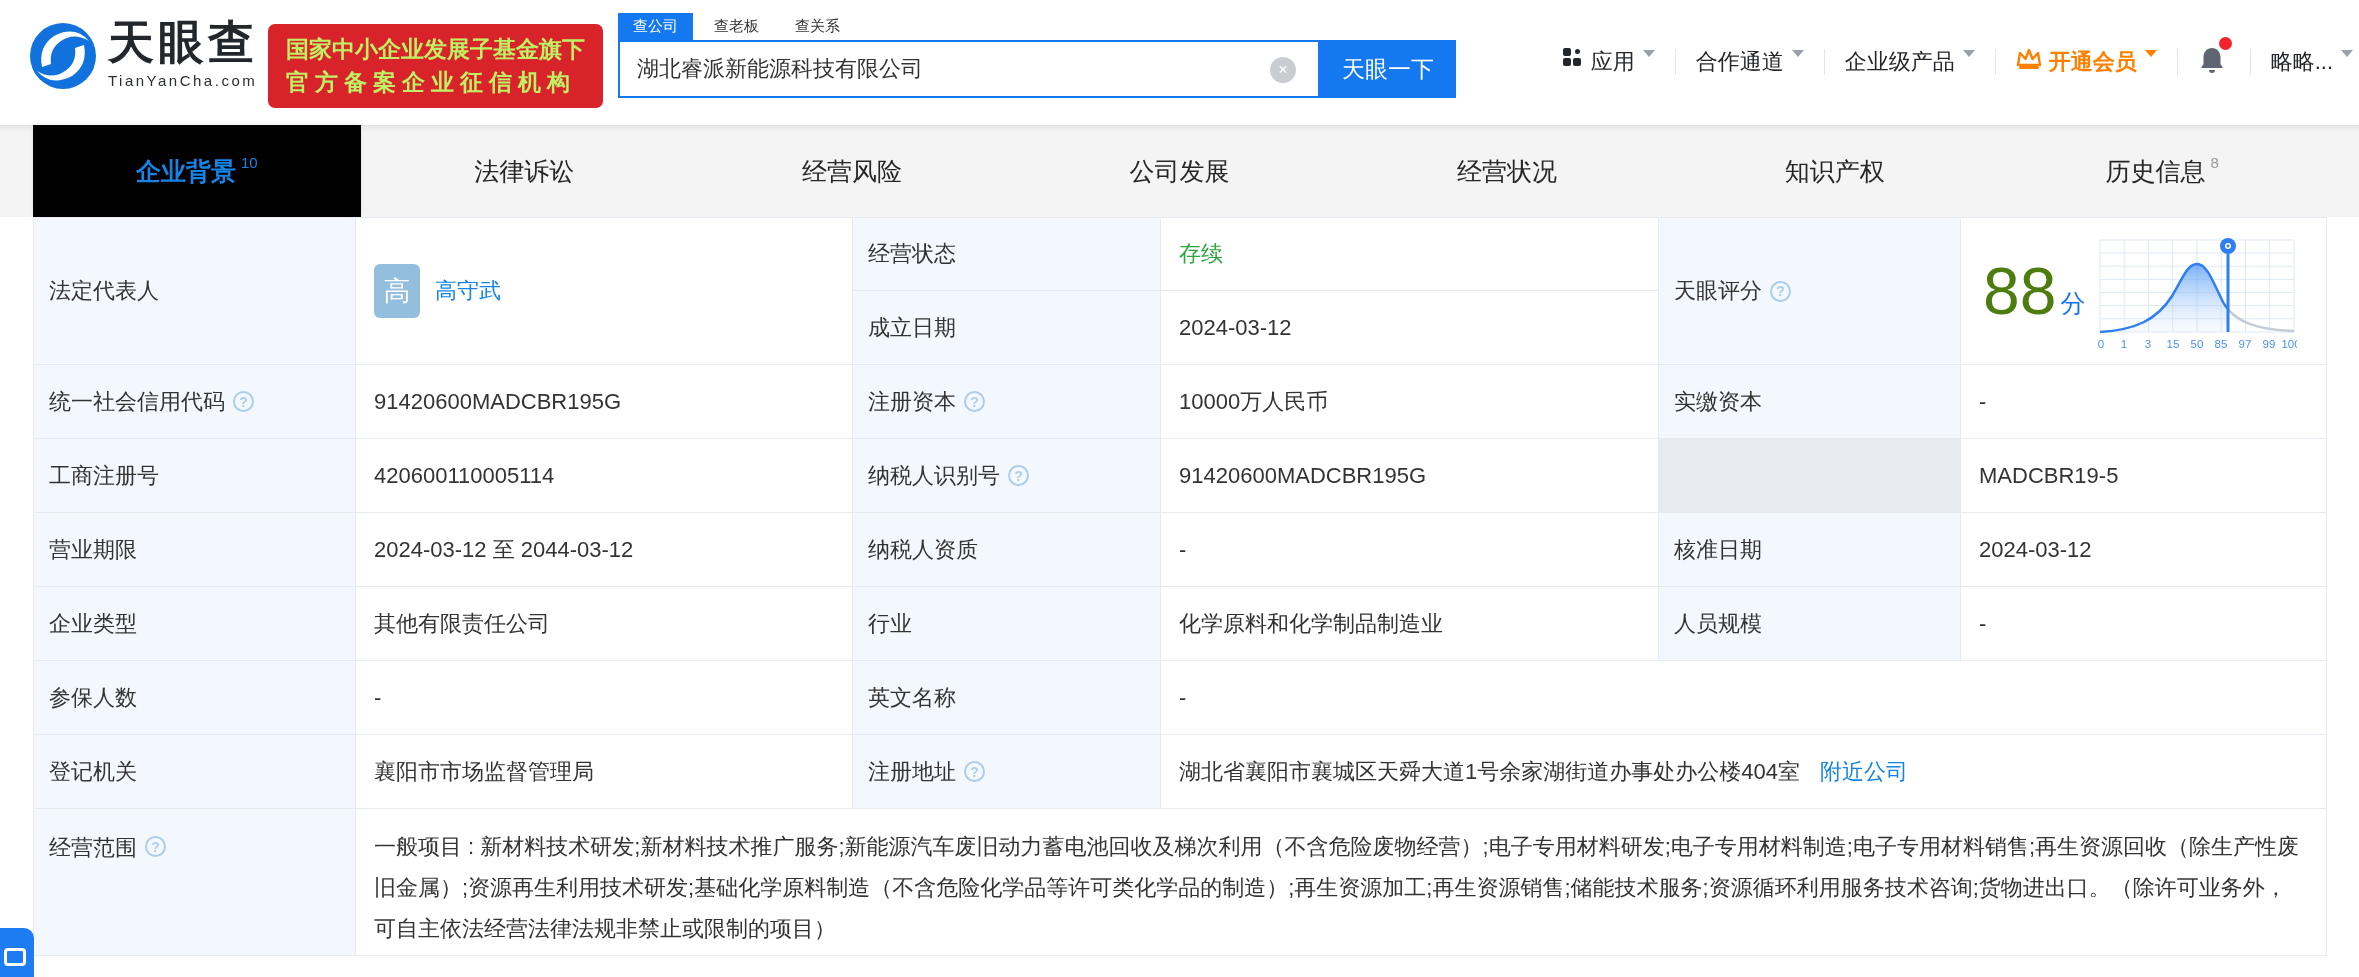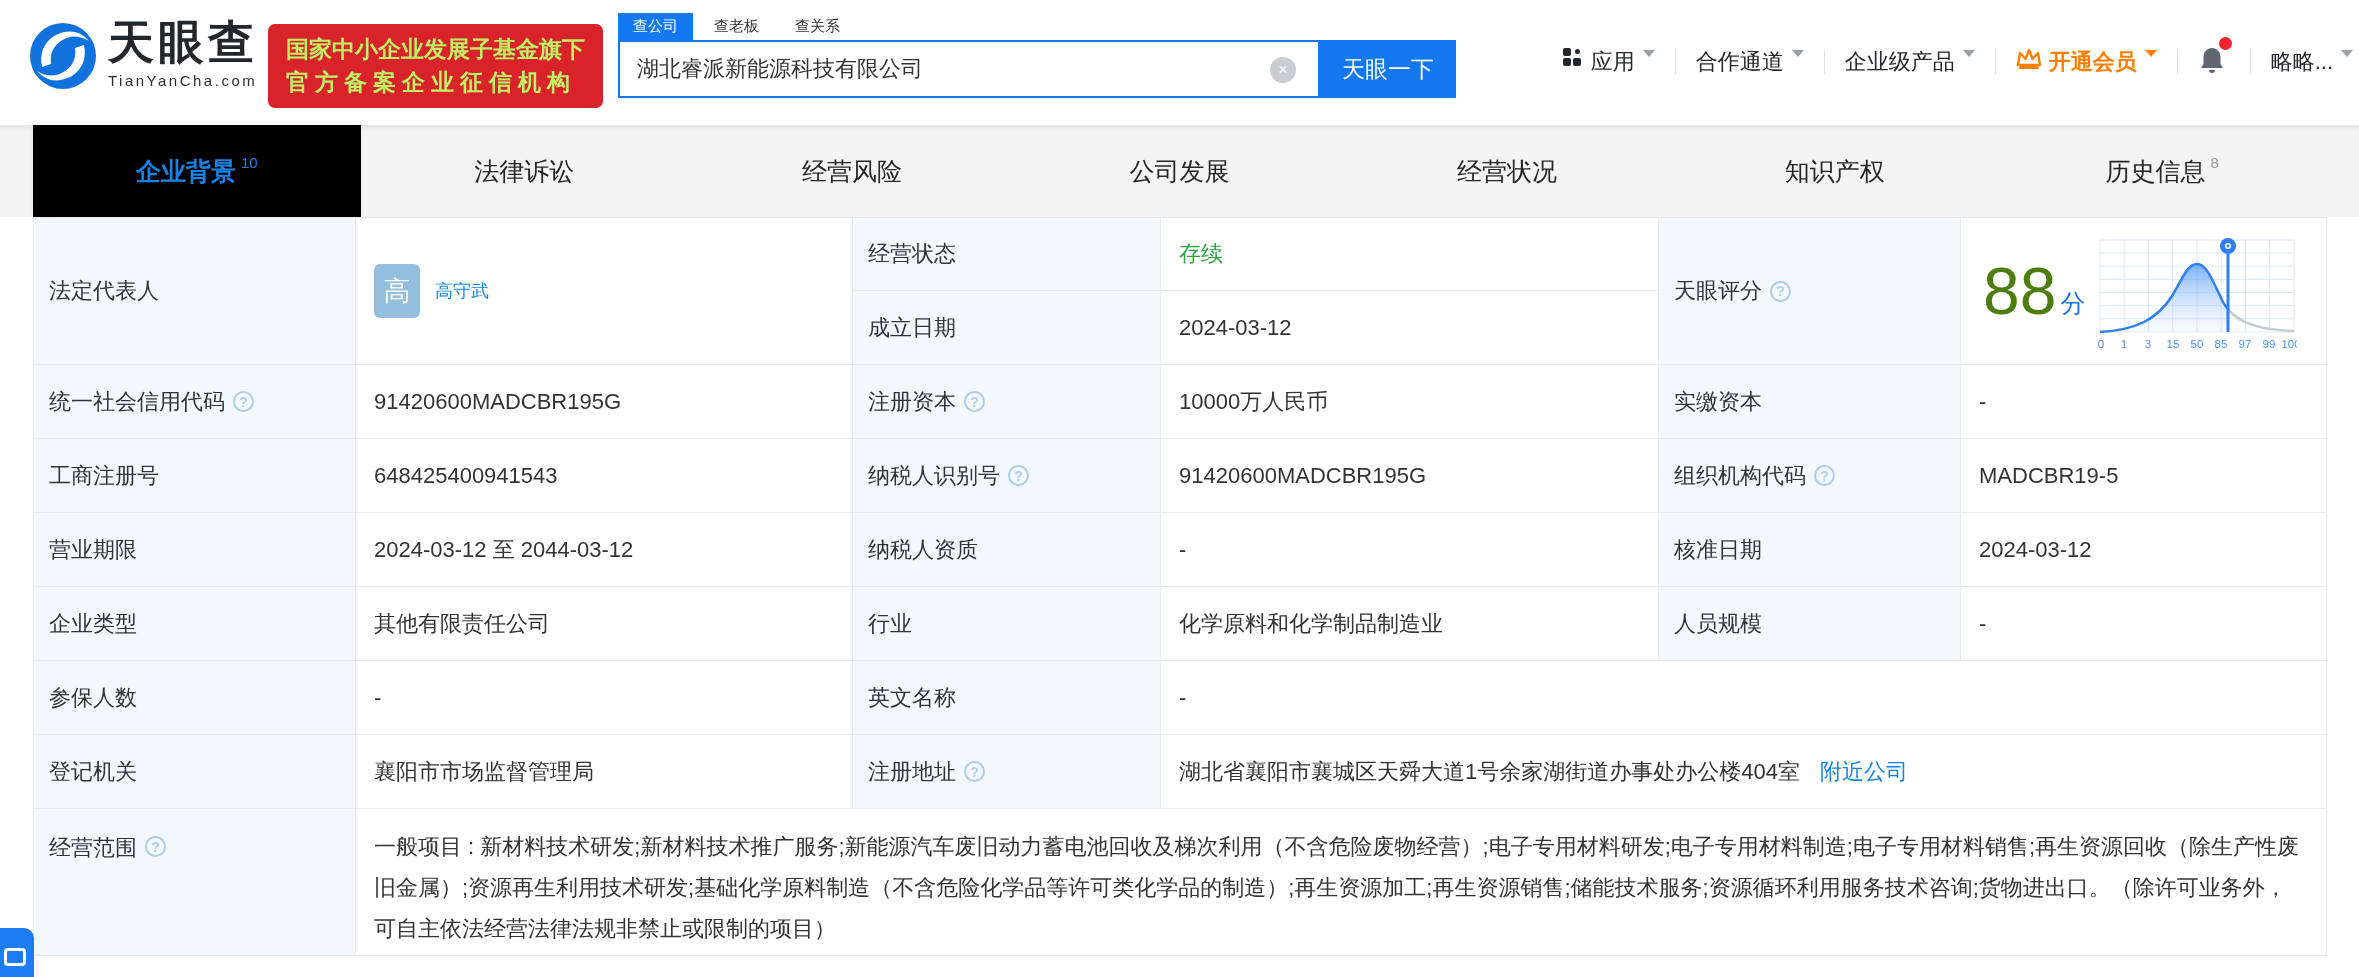--- a/index.html
+++ b/index.html
@@ -63,21 +63,21 @@
   .lc { background:#f2f8fd; display:flex; align-items:center; padding:0 10px 0 15px; font-size:22px; color:#333; }
   .vc { background:#fff; display:flex; align-items:center; padding:0 18px; font-size:22px; color:#333; }
   .help { display:inline-flex; align-items:center; justify-content:center; width:21px; height:21px;
           border:2px solid #aecdea; border-radius:50%; color:#aecdea; font-size:14px; font-weight:bold;
           margin-left:8px; cursor:pointer; flex:none; }
   .help::before { content:"?"; }
   .link { color:#1584e6; cursor:pointer; }
   .green { color:#2da641; }
   .avatar { width:46px; height:54px; border-radius:6px; background:#93bede; color:#fff; font-size:27px;
             display:flex; align-items:center; justify-content:center; flex:none; cursor:pointer; }
-  .rep-name { margin-left:15px; font-size:18px; }
+  .rep-name { margin-left:15px; font-size:22px; }
   .score-val { padding:0 8px 0 22px; }
   .score-num { font-size:66px; font-weight:normal; color:#4d7c0f; line-height:1; }
   .score-unit { font-size:25px; color:#1472f5; margin:24px 0 0 4px; }
   .score-chart { margin-left:12px; margin-top:4px; }
   .scope-label { align-items:flex-start; padding-top:24px; }
   .scope-val { display:block; padding:17px 24px 0 18px; line-height:41px; font-size:22px; }
   .addr-link { margin-left:20px; }
   
   .float-widget { position:absolute; left:-24px; top:928px; width:58px; height:58px; border-radius:10px;
                   background:#1d7cf2; cursor:pointer; display:flex; align-items:center; justify-content:center; }
@@ -256,30 +256,26 @@
   <div class="vc" style="grid-area:3/2/4/3">91420600MADCBR195G</div>
   <div class="lc" style="grid-area:3/3/4/4">
     <span>注册资本</span>
     <span class="help"></span>
   </div>
   <div class="vc" style="grid-area:3/4/4/5">10000万人民币</div>
   <div class="lc" style="grid-area:3/5/4/6">实缴资本</div>
   <div class="vc" style="grid-area:3/6/4/7">-</div>
 
   <div class="lc" style="grid-area:4/1/5/2">工商注册号</div>
-  <div class="vc" style="grid-area:4/2/5/3">648425400941543</div>
+  <div class="vc" style="grid-area:4/2/5/3">420600110005114</div>
   <div class="lc" style="grid-area:4/3/5/4">
     <span>纳税人识别号</span>
     <span class="help"></span>
   </div>
   <div class="vc" style="grid-area:4/4/5/5">91420600MADCBR195G</div>
-  <div class="lc" style="grid-area:4/5/5/6">
-    <span>组织机构代码</span>
-    <span class="help"></span>
-  </div>
   <div class="vc" style="grid-area:4/6/5/7">MADCBR19-5</div>
 
   <div class="lc" style="grid-area:5/1/6/2">营业期限</div>
   <div class="vc" style="grid-area:5/2/6/3">2024-03-12 至 2044-03-12</div>
   <div class="lc" style="grid-area:5/3/6/4">纳税人资质</div>
   <div class="vc" style="grid-area:5/4/6/5">-</div>
   <div class="lc" style="grid-area:5/5/6/6">核准日期</div>
   <div class="vc" style="grid-area:5/6/6/7">2024-03-12</div>
 
   <div class="lc" style="grid-area:6/1/7/2">企业类型</div>

